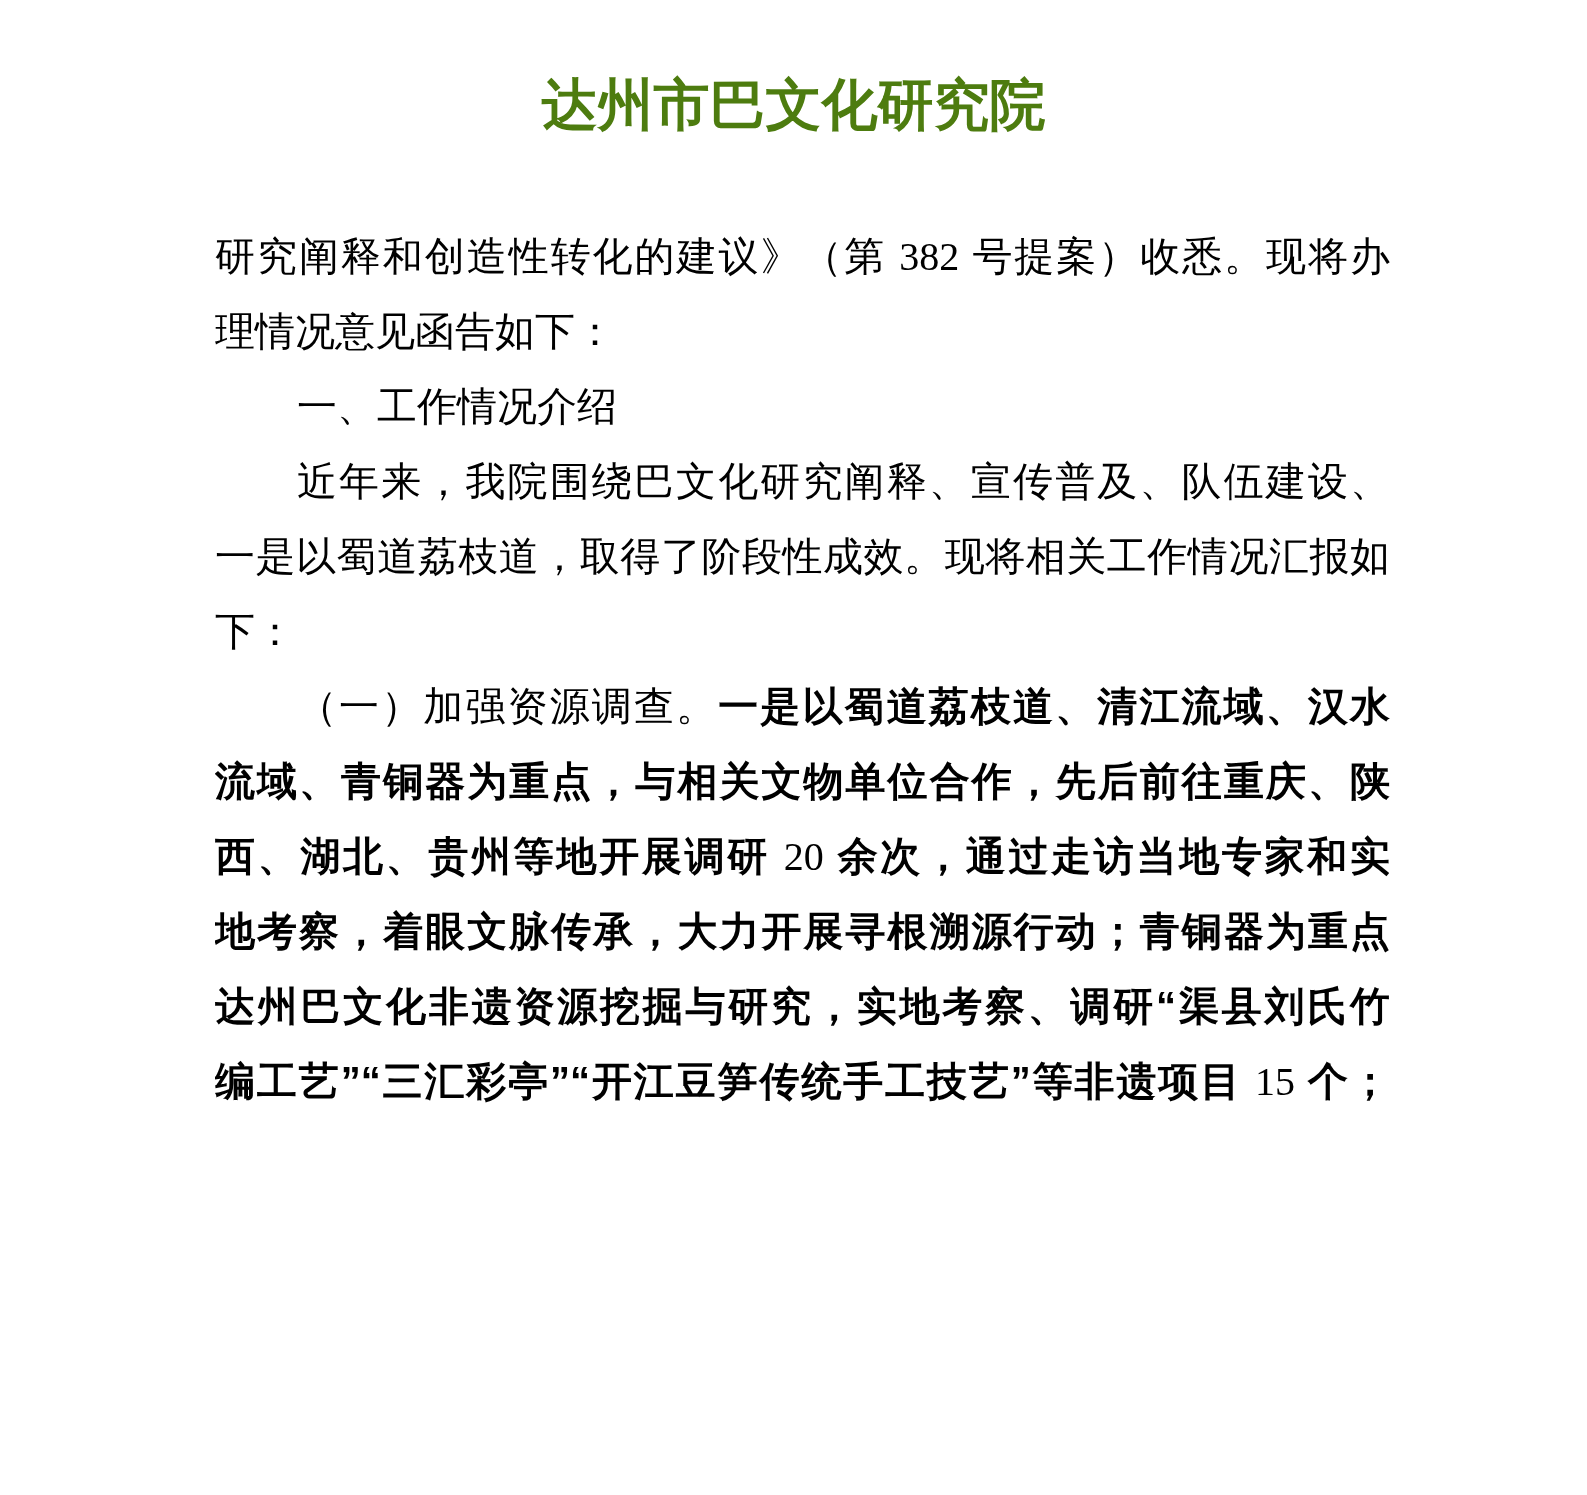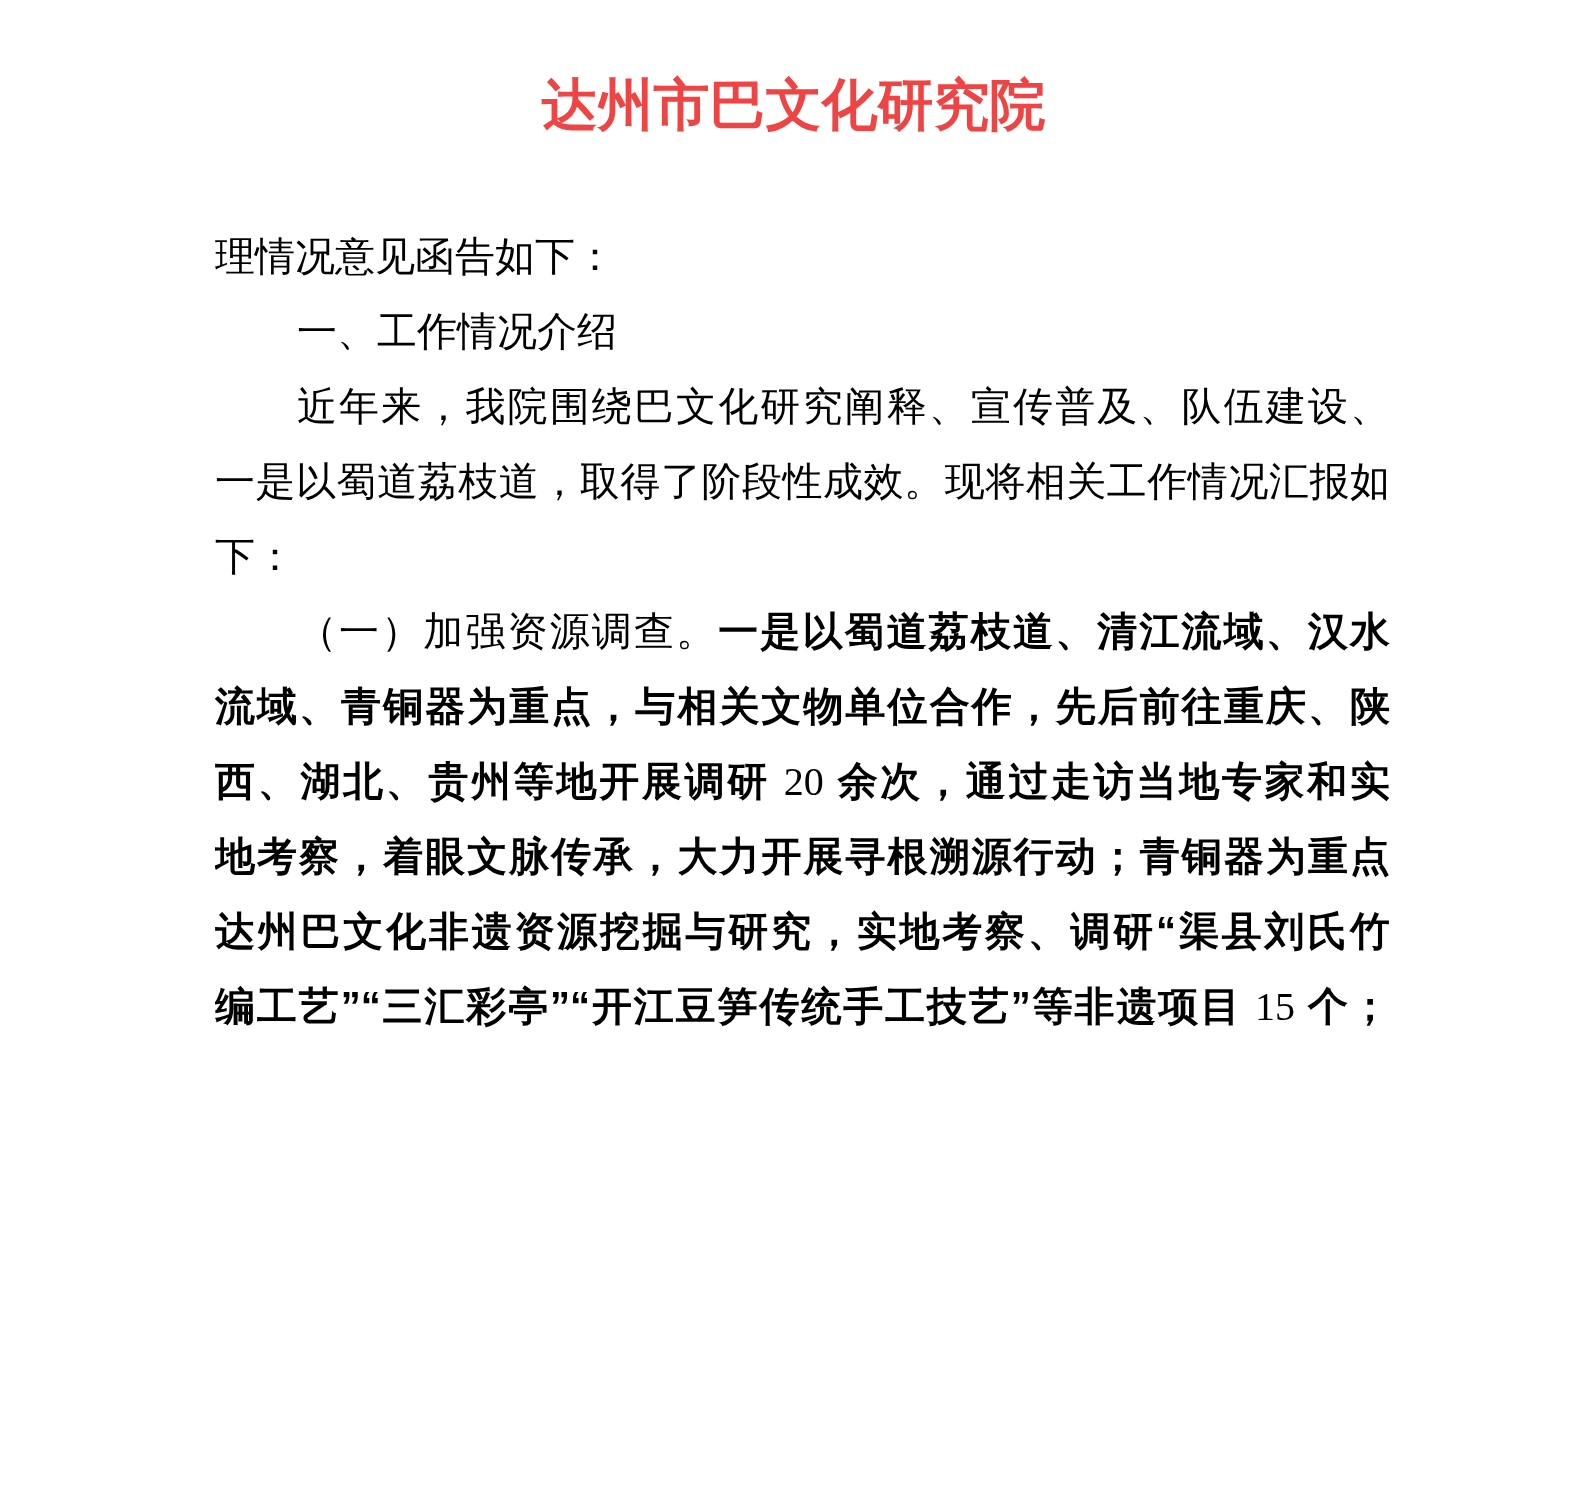--- a/index.html
+++ b/index.html
@@ -17,21 +17,21 @@
   }
   .doc-title {
     padding-top: 66px;
     text-align: center;
   }
   .title-line {
     font-family: "Liberation Serif", "DejaVu Serif", serif;
     font-weight: bold;
     font-size: 56px;
     line-height: 78px;
-    color: #ef4444;
+    color: #4d7c0f;
     white-space: nowrap;
   }
   .doc-body {
     margin-left: 215px;
     margin-right: 197px;
     padding-top: 75px;
   }
   .line {
     font-family: "Liberation Sans", "DejaVu Sans", sans-serif;
     font-size: 40px;
@@ -66,20 +66,21 @@
   }
 </style>
 </head>
 <body>
 
 <div class="page">
   <header class="doc-title">
     <div class="title-line">达州市巴文化研究院</div>
   </header>
   <main class="doc-body">
+      <div class="line fill"><span class="seg-body">研究阐释和创造性转化的建议》（第 </span><span class="seg-num">382</span><span class="seg-body"> 号提案）收悉。现将办</span></div>
       <div class="line"><span class="seg-body">理情况意见函告如下：</span></div>
       <div class="line indent"><span class="seg-body">一、工作情况介绍</span></div>
       <div class="line fill indent"><span class="seg-body">近年来，我院围绕巴文化研究阐释、宣传普及、队伍建设、</span></div>
       <div class="line fill"><span class="seg-body">一是以蜀道荔枝道，取得了阶段性成效。现将相关工作情况汇报如</span></div>
       <div class="line"><span class="seg-body">下：</span></div>
       <div class="line fill indent"><span class="seg-kai">（一）加强资源调查。</span><span class="seg-bold">一是以蜀道荔枝道、清江流域、汉水</span></div>
       <div class="line fill"><span class="seg-bold">流域、青铜器为重点，与相关文物单位合作，先后前往重庆、陕</span></div>
       <div class="line fill"><span class="seg-bold">西、湖北、贵州等地开展调研 </span><span class="seg-num">20</span><span class="seg-bold"> 余次，通过走访当地专家和实</span></div>
       <div class="line fill"><span class="seg-bold">地考察，着眼文脉传承，大力开展寻根溯源行动；青铜器为重点</span></div>
       <div class="line fill"><span class="seg-bold">达州巴文化非遗资源挖掘与研究，实地考察、调研“渠县刘氏竹</span></div>

